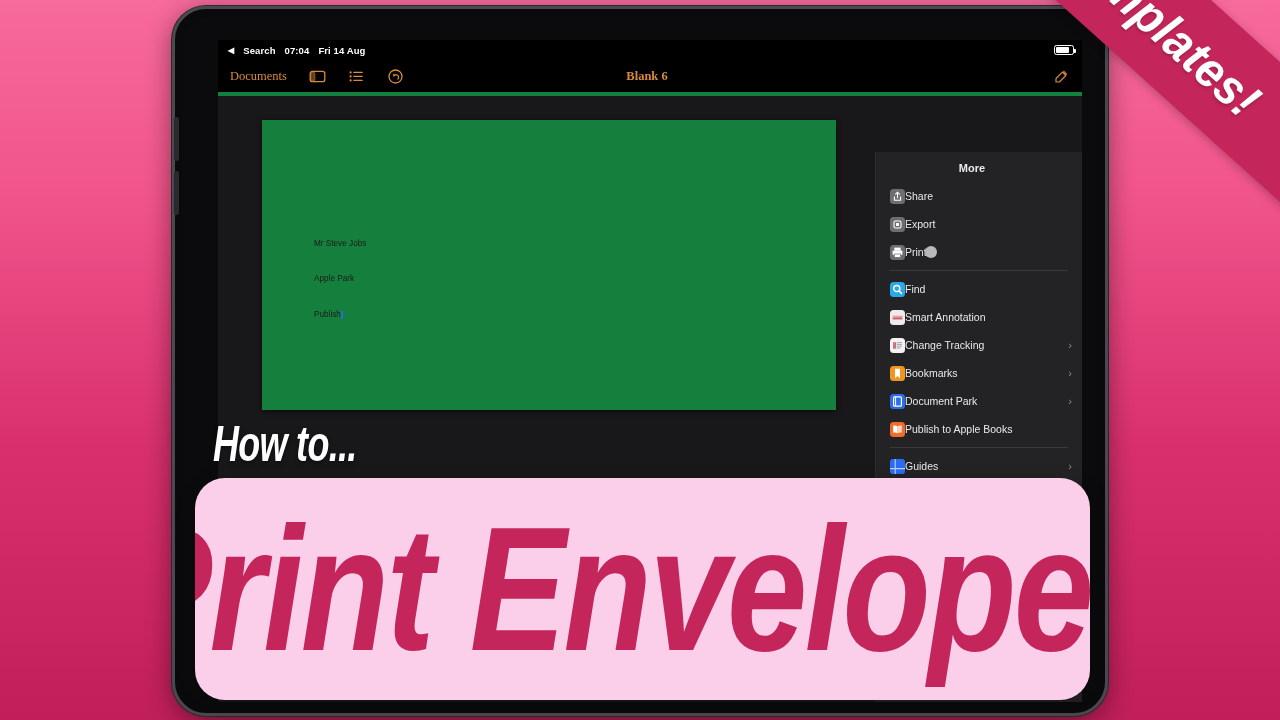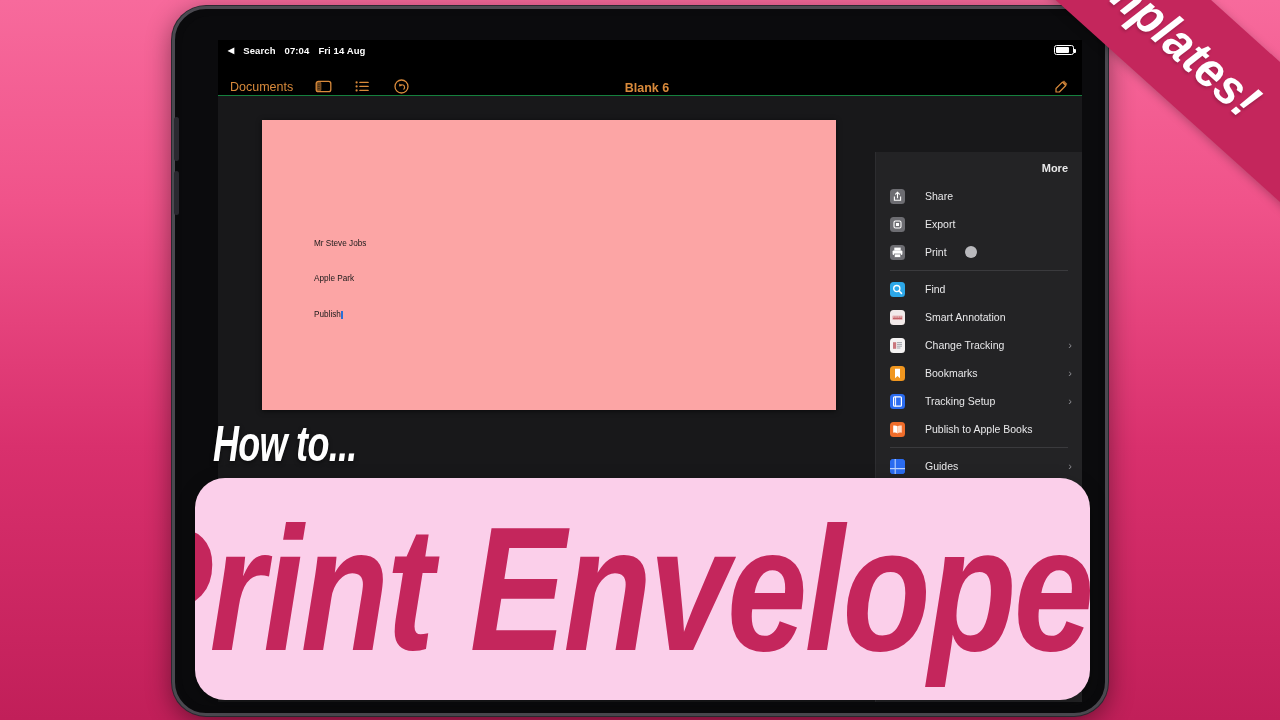--- a/index.html
+++ b/index.html
@@ -40,61 +40,62 @@
     letter-spacing:.1px;
   }
   #statusbar .back-caret { font-size:8px; }
   .sb-spacer { flex:1; }
   .battery { width:20px; height:10px; border:1.2px solid #fff; border-radius:2.5px; position:relative; }
   .battery:after { content:""; position:absolute; right:-3px; top:3px; width:1.6px; height:4px; background:#fff; border-radius:0 1px 1px 0;}
   .battery i { position:absolute; left:1px; top:1px; bottom:1px; width:70%; background:#fff; border-radius:1px; display:block;}
 
   
   #toolbar {
-    height:36px; display:flex; align-items:flex-end; padding:0 12px;
+    height:36px; display:flex; align-items:center; padding:0 12px;
     color:#d98a3b; font-size:12.5px; position:relative;
-    border-bottom:1px solid #15803d;
+    border-bottom:4px solid #15803d;
+    font-family:Liberation Serif, serif;
   }
   #toolbar .tb-left { display:flex; align-items:center; gap:22px; }
   #toolbar .doc-title {
     position:absolute; left:0; right:6px; text-align:center;
     font-weight:bold; font-size:12.5px; color:#d98a3b; pointer-events:none;
   }
   #toolbar .tb-right { margin-left:auto; display:flex; align-items:center; gap:18px; z-index:2;}
   .tbicon { width:17px; height:17px; display:block; }
   .tbicon svg { display:block; }
 
   
   #canvas { position:absolute; left:0; top:56px; right:0; bottom:0; background:#18181a; }
   #page {
     position:absolute; left:44px; top:24px; width:574px; height:290px;
-    background:#fca5a5; box-shadow:0 1px 5px rgba(0,0,0,.6);
+    background:#15803d; box-shadow:0 1px 5px rgba(0,0,0,.6);
   }
   #addressblock {
     position:absolute; left:52px; top:94px;
     font-family:"Liberation Sans", sans-serif;
     font-size:8.2px; line-height:1.45; color:#1a1a1a; white-space:pre;
   }
   #caret {
     display:inline-block; width:1.3px; height:8px; background:#2a6fd6;
     vertical-align:-1px; margin-left:.5px;
   }
 
   
   #menu {
     position:absolute; right:0; top:56px; width:207px; bottom:0;
     background:#232325; padding-top:4px;
     border-left:1px solid #2d2d30;
   }
   #menu .menu-header {
-    color:#e9e9ea; font-size:11px; font-weight:bold; text-align:right;
+    color:#e9e9ea; font-size:11px; font-weight:bold; text-align:center;
     padding:6px 14px 8px 0;
   }
   .mrow {
-    display:flex; align-items:center; gap:20px; height:28px; padding:0 10px 0 14px;
+    display:flex; align-items:center; gap:0; height:28px; padding:0 10px 0 14px;
     color:#e8e8ea; font-size:10.5px; position:relative;
   }
   .mrow .mi { width:15px; height:15px; border-radius:3.5px; flex:none;
     display:flex; align-items:center; justify-content:center; }
   .mrow .mlabel { flex:1; white-space:nowrap; }
   .mrow .chev { color:#8b8b90; font-size:11px; line-height:1; }
   .sep { height:1px; background:#3a3a3d; margin:4px 14px 4px 14px; }
   .tapdot {
     width:12px; height:12px; border-radius:50%; background:#b9b9bd;
     display:inline-block; margin-left:-2px; flex:none;
@@ -302,21 +303,21 @@
                 <span class="chev">›</span>
               </div>
               <div class="mrow">
                 <span class="mi">
                   <svg width="15" height="15" viewBox="0 0 15 15">
                     <rect x="0" y="0" width="15" height="15" rx="3.5" fill="#2b6cf0"></rect>
                     <rect x="3.6" y="2.8" width="7.8" height="9.4" rx="1" fill="none" stroke="#fff" stroke-width="1.2"></rect>
                     <path d="M5.6 2.8v9.4" stroke="#fff" stroke-width="1"></path>
                   </svg>
                 </span>
-                <span class="mlabel">Tracking Setup</span>
+                <span class="mlabel">Document Park</span>
                 <span class="chev">›</span>
               </div>
               <div class="mrow">
                 <span class="mi">
                   <svg width="15" height="15" viewBox="0 0 15 15">
                     <rect x="0" y="0" width="15" height="15" rx="3.5" fill="#ef6c2a"></rect>
                     <path d="M7.5 4.2C6.4 3.3 4.6 3.2 3.2 3.6v7.2c1.4-.4 3.2-.3 4.3.6V4.2z" fill="#fff"></path>
                     <path d="M7.5 4.2c1.1-.9 2.9-1 4.3-.6v7.2c-1.4-.4-3.2-.3-4.3.6V4.2z" fill="#ffd9c4"></path>
                   </svg>
                 </span>

